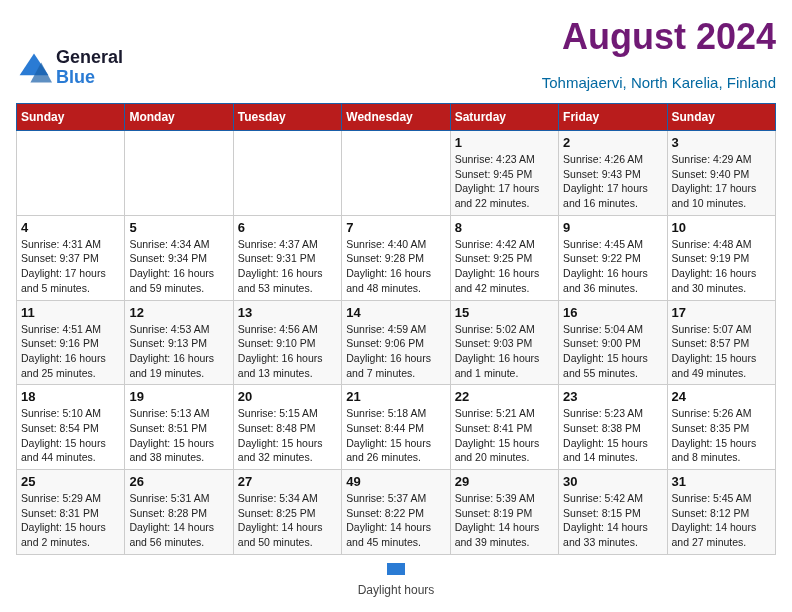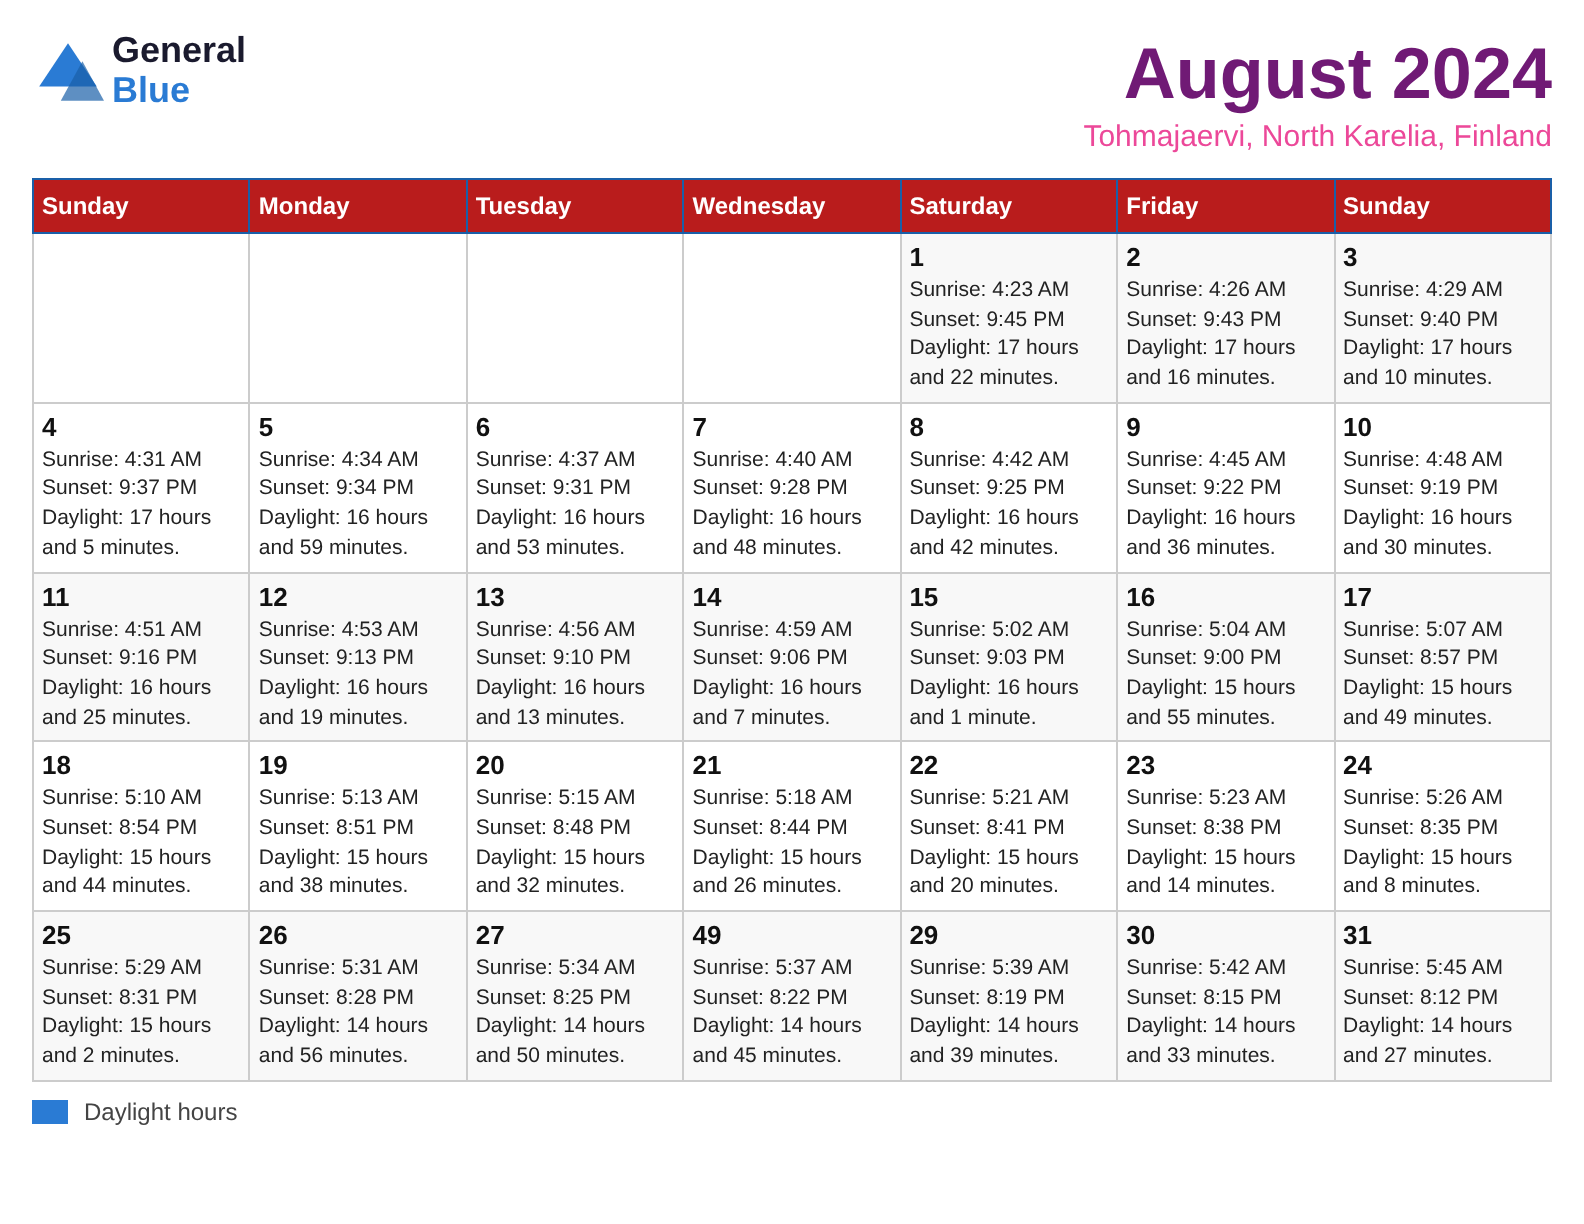--- a/index.html
+++ b/index.html
@@ -13,20 +13,21 @@
     .header-section {
       display: flex;
       justify-content: space-between;
       align-items: flex-start;
       margin-bottom: 12px;
     }
     .logo {
       display: flex;
       align-items: center;
       gap: 4px;
+      margin-top: 32px;
     }
     .logo-text {
       display: flex;
       flex-direction: column;
       font-size: 18px;
       font-weight: bold;
       color: #1a1a2e;
       line-height: 1.1;
     }
     .logo-text span:first-child { color: #1a1a2e; }
@@ -38,22 +39,22 @@
     .title-section {
       text-align: right;
     }
     .main-title {
       font-size: 36px;
       font-weight: bold;
       color: #701a75;
     }
     .subtitle {
       font-size: 15px;
-      color: #ec4899;
-      margin-top: 2px;
+      color: #0369a1;
+      margin-top: 16px;
     }
     .calendar {
       width: 100%;
       border-collapse: collapse;
       font-size: 11px;
     }
     .calendar thead th {
       background: #b91c1c;
       color: #fff;
       padding: 6px 4px;
@@ -87,20 +88,21 @@
     .empty-cell {
       background: #fff !important;
     }
     .legend {
       display: flex;
       align-items: center;
       gap: 8px;
       margin-top: 8px;
       font-size: 12px;
       color: #444;
+      flex-direction: column;
     }
     .legend-bar {
       display: inline-block;
       width: 18px;
       height: 12px;
       background: #2a7bd4;
     }
   </style>
 </head>
 <body>

